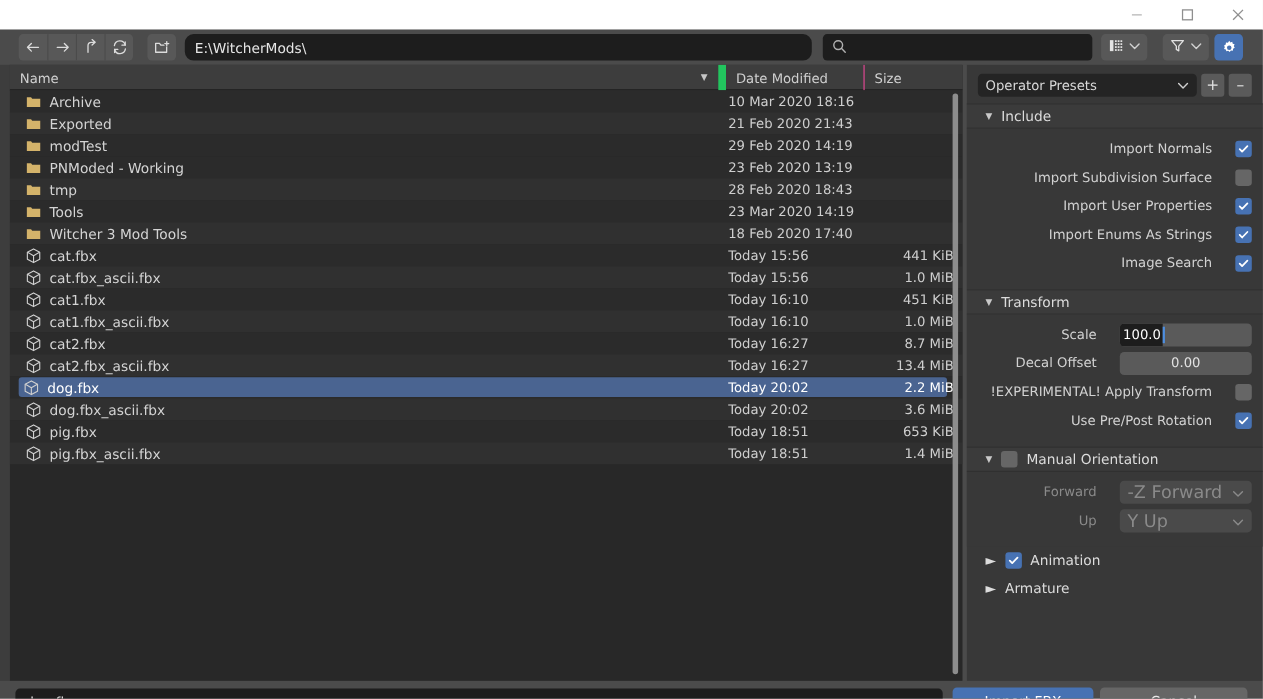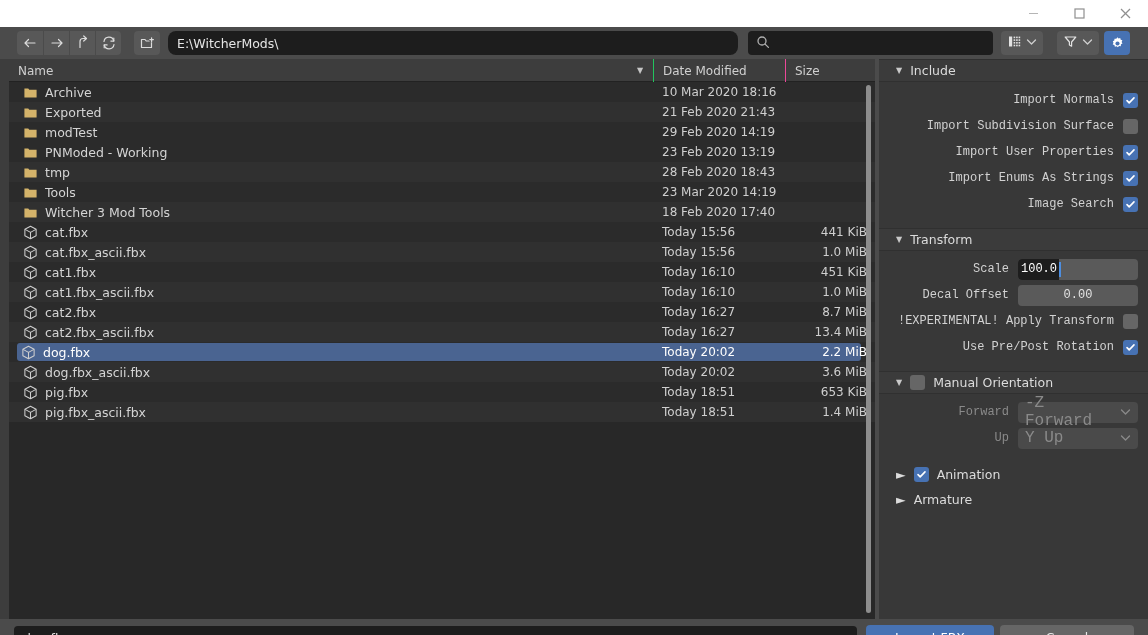--- a/index.html
+++ b/index.html
@@ -94,21 +94,21 @@
   .col-head {
     position: relative; height: 23px; width: 100%;
     background: #3d3d3d; color: #d0d0d0; font-size: 12px;
     border-bottom: 1px solid #222;
   }
   .col-head .ch {
     position: absolute; top: 0; height: 23px; display: flex;
     align-items: center; padding-left: 9px;
   }
   .ch-name { left: 0; width: 644px; }
-  .ch-date { left: 644px; width: 132px; border-left: 1px solid #22c55e; text-align: center; }
+  .ch-date { left: 644px; width: 132px; border-left: 7px solid #22c55e; text-align: center; }
   .ch-size { left: 776px; width: 90px; border-left: 1px solid #ec4899; }
   .sort-arrow {
     position: absolute; left: 628px; top: 0; height: 23px;
     display: flex; align-items: center; color: #c6c6c6; font-size: 8px;
   }
 
   .rows { position: relative; width: 100%; height: 629px; overflow: hidden; }
   .row {
     position: relative; height: 20px; width: 100%;
     display: flex; align-items: center;
@@ -164,21 +164,21 @@
     height: 23px; display: flex; align-items: center; gap: 8px;
     padding-left: 17px; background: #3b3b3b;
     border-top: 1px solid #303030; border-bottom: 1px solid #303030;
     color: #dcdcdc; font-size: 12.5px;
   }
   .sect-head .tri { font-size: 8px; color: #c9c9c9; }
   .sect-body { padding: 7px 10px 9px 10px; background: #383838; }
 
   .prop {
     display: flex; align-items: center; justify-content: flex-end;
-    gap: 9px; height: 22px; margin-bottom: 4px; font-family: Liberation Mono, monospace;
+    gap: 21px; height: 22px; margin-bottom: 4px;
   }
   .prop-label { font-size: 12px; color: #d2d2d2; text-align: right; }
   .prop-label.dim { color: #8a8a8a; }
   .cbox {
     width: 15px; height: 15px; border-radius: 3px; flex: 0 0 15px;
     display: flex; align-items: center; justify-content: center;
   }
   .cbox.on  { background: #4772b3; }
   .cbox.off { background: #666666; }
   .cbox svg { display: block; }
@@ -555,20 +555,36 @@
             </div>
             <div class="datecell">Today 18:51</div>
             <div class="sizecell">1.4 MiB</div>
           </div>
         </div>
       <div class="vscroll"></div>
     </div>
 
     <div class="rightpanel">
 
+      <div class="preset-row">
+        <div class="preset-select">
+          <span>Operator Presets</span>
+          <span>
+            <svg width="11" height="8" viewBox="0 0 11 8">
+                <path d="M1.5 2L5.5 6L9.5 2" fill="none" stroke="#cfcfcf" stroke-width="1.3" stroke-linecap="round" stroke-linejoin="round"></path>
+              </svg>
+          </span>
+        </div>
+        <div class="preset-pm">
+          <span>+</span>
+        </div>
+        <div class="preset-pm">
+          <span>–</span>
+        </div>
+      </div>
 
       <div class="sect-head">
         <span class="tri">▼</span>
         <span>Include</span>
       </div>
       <div class="sect-body" id="include-body">
           <div class="prop">
             <span class="prop-label">Import Normals</span>
             <div class="cbox on">
               <svg width="11" height="11" viewBox="0 0 11 11">

